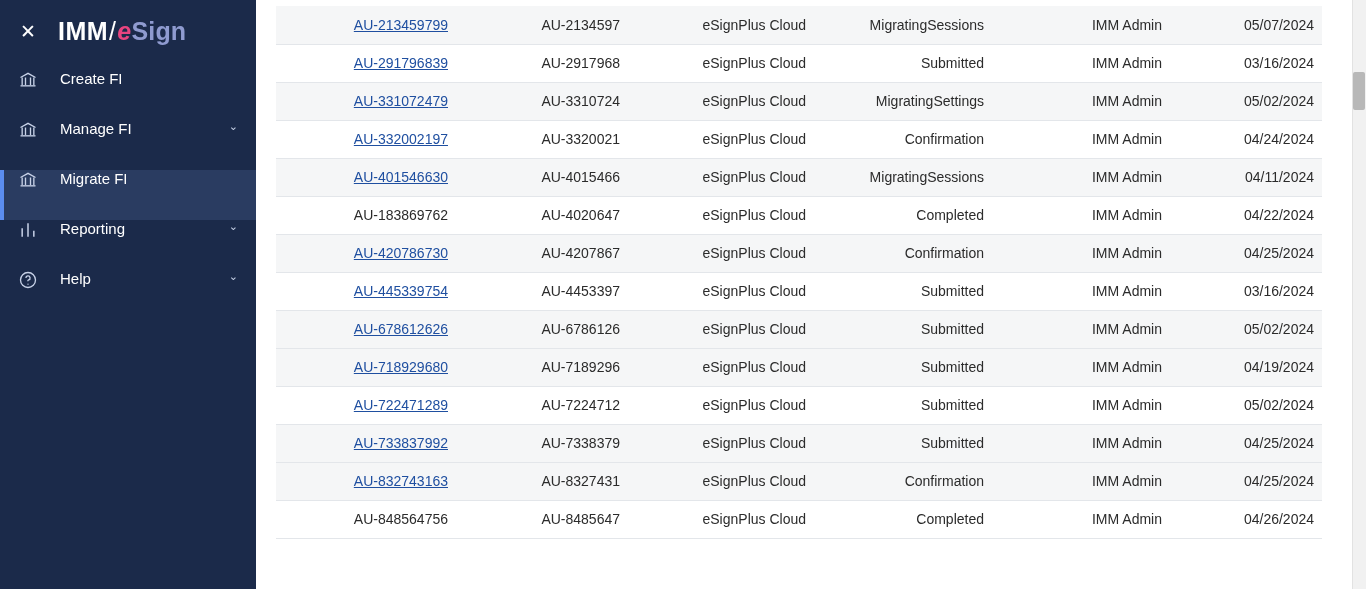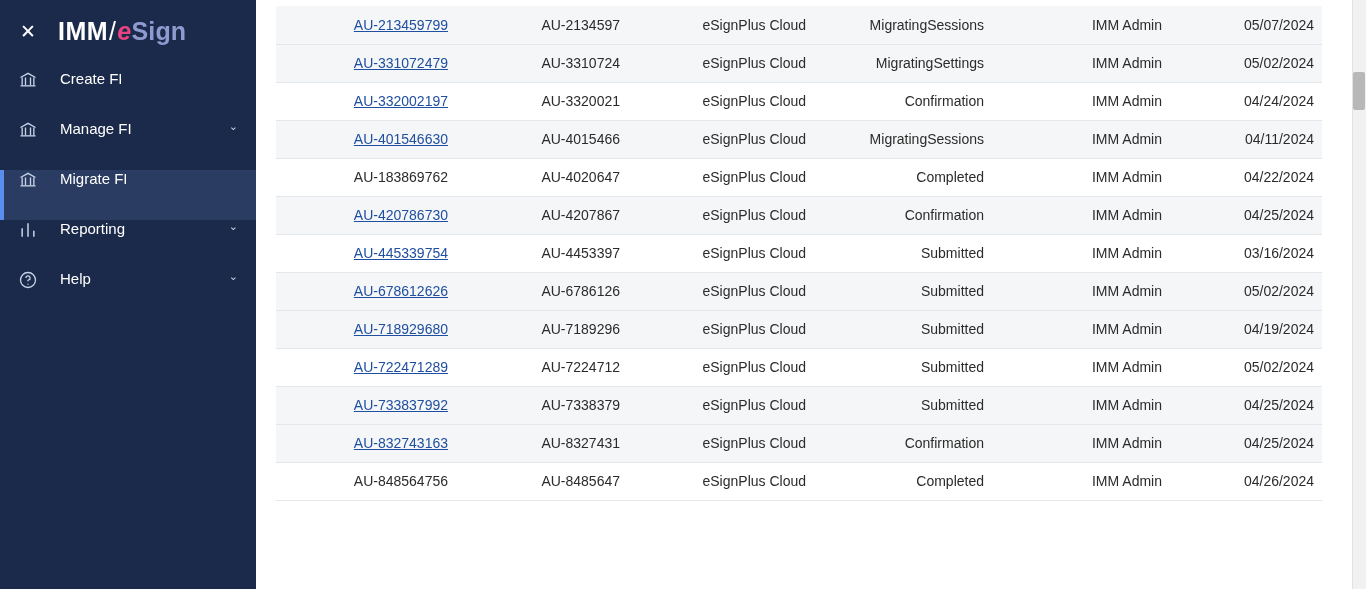--- a/index.html
+++ b/index.html
@@ -265,20 +265,28 @@
       <table class="grid">
         <tbody id="tbody">
             <tr class="alt">
               <td class="c0"><a class="link">AU-213459799</a></td>
               <td class="c1"><span class="plain">AU-2134597</span></td>
               <td class="c2"><span class="plain">eSignPlus Cloud</span></td>
               <td class="c3"><span class="plain">MigratingSessions</span></td>
               <td class="c4"><span class="plain">IMM Admin</span></td>
               <td class="c5"><span class="plain">05/07/2024</span></td>
             </tr>
+            <tr>
+              <td class="c0"><a class="link">AU-291796839</a></td>
+              <td class="c1"><span class="plain">AU-2917968</span></td>
+              <td class="c2"><span class="plain">eSignPlus Cloud</span></td>
+              <td class="c3"><span class="plain">Submitted</span></td>
+              <td class="c4"><span class="plain">IMM Admin</span></td>
+              <td class="c5"><span class="plain">03/16/2024</span></td>
+            </tr>
             <tr class="alt">
               <td class="c0"><a class="link">AU-331072479</a></td>
               <td class="c1"><span class="plain">AU-3310724</span></td>
               <td class="c2"><span class="plain">eSignPlus Cloud</span></td>
               <td class="c3"><span class="plain">MigratingSettings</span></td>
               <td class="c4"><span class="plain">IMM Admin</span></td>
               <td class="c5"><span class="plain">05/02/2024</span></td>
             </tr>
             <tr>
               <td class="c0"><a class="link">AU-332002197</a></td>

